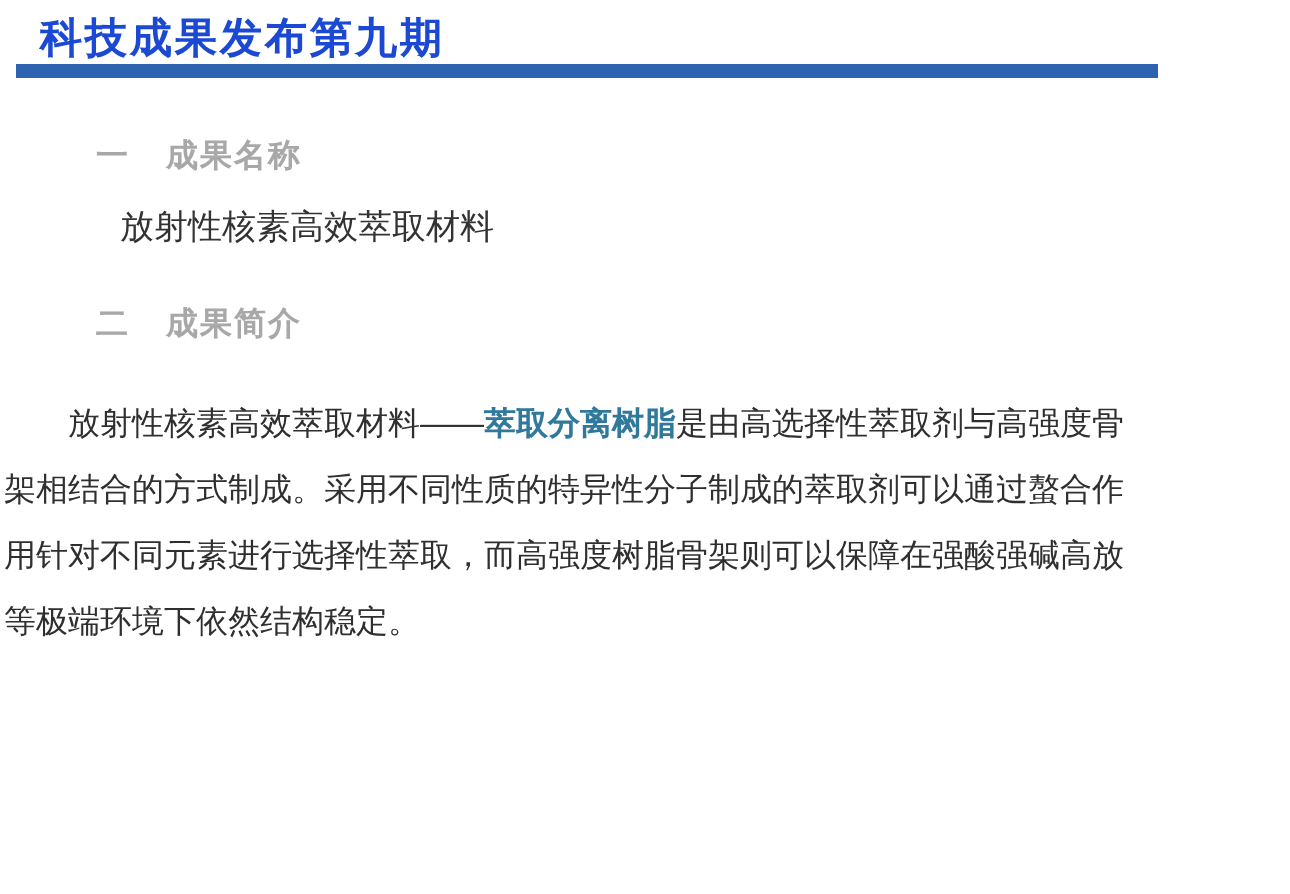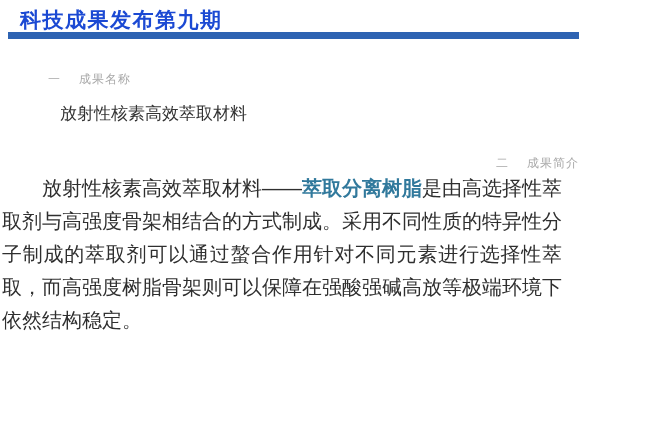--- a/index.html
+++ b/index.html
@@ -24,44 +24,43 @@
     color: #1b49d3;
   }
   .title-bar {
     margin-left: 8px;
     width: 617px;
     height: 7px;
     background: #2e63b2;
   }
   .sec-head {
     margin: 31px 0 0 48px;
-    font-size: 12px;
+    font-size: 16px;
     line-height: 18px;
     letter-spacing: 1px;
     color: #a8a8a8;
-    font-weight: normal;
+    font-weight: bold;
   }
   .sec-head .sec-num {
     display: inline-block;
     margin-right: 18px;
   }
   .sec-head-2 {
     margin-top: 30px;
-    text-align: right;
   }
   .achievement-name {
     margin: 16px 0 0 60px;
     font-size: 17px;
     line-height: 20px;
     font-weight: normal;
     color: #333333;
   }
   .para {
-    margin: 0 17px 0 2px;
-    font-size: 20px;
+    margin: 24px 17px 0 2px;
+    font-size: 16px;
     line-height: 33px;
     color: #2f2f2f;
     text-align: justify;
     text-indent: 2em;
   }
   .para-2 {
     margin-top: 25px;
   }
   .hl {
     color: #31799c;

